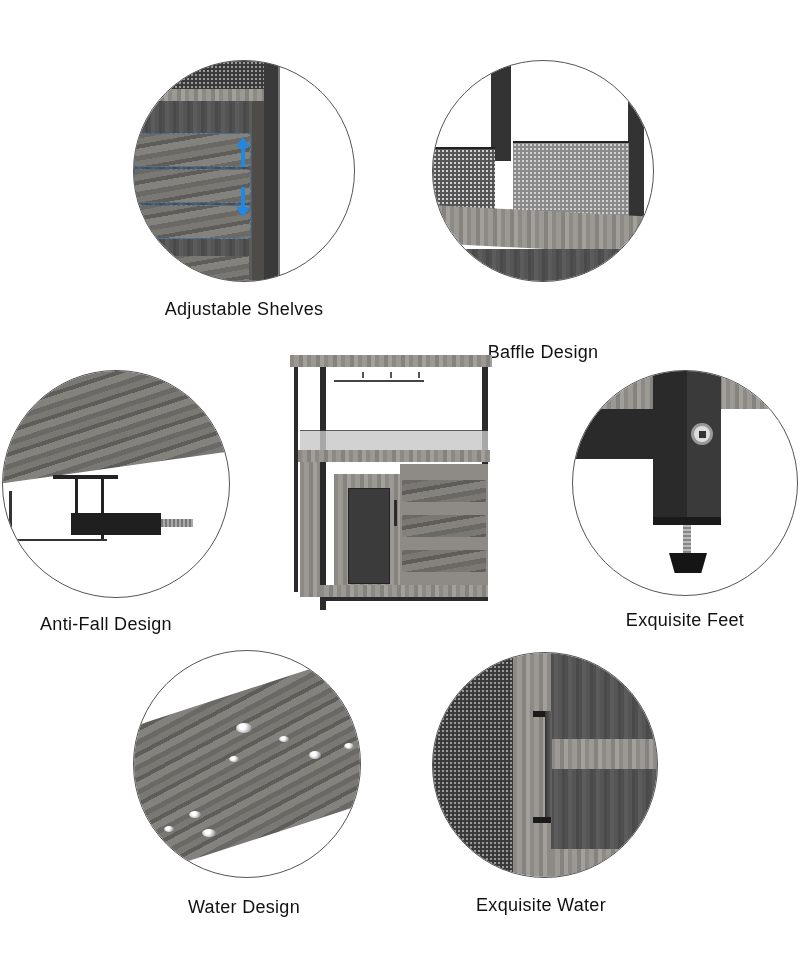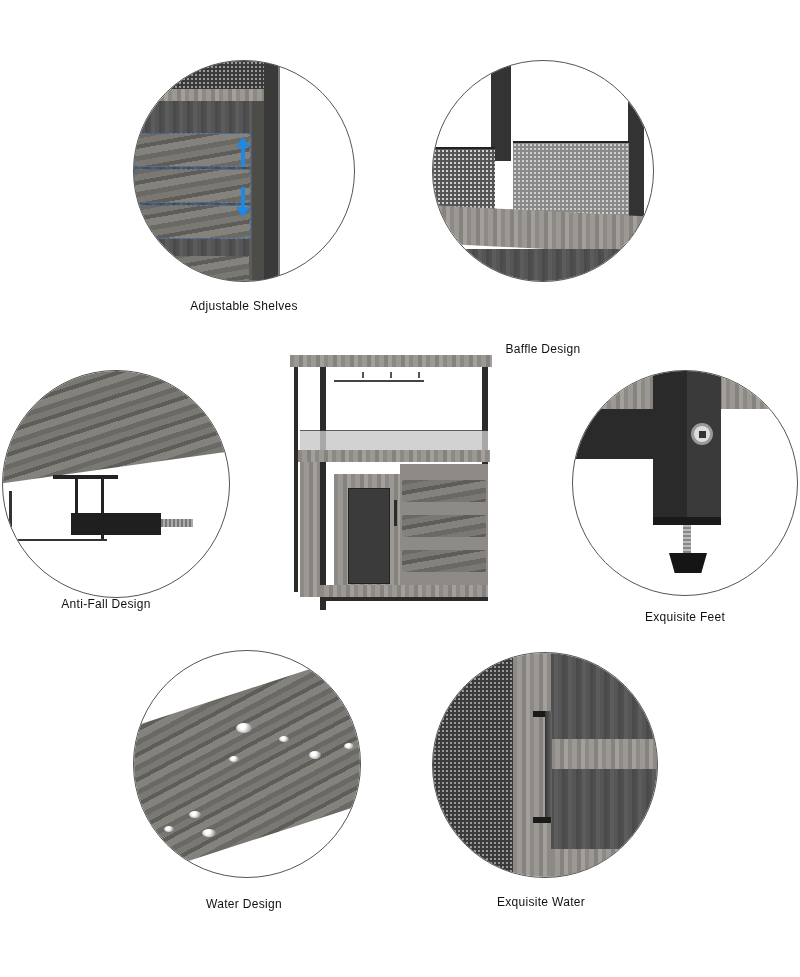--- a/index.html
+++ b/index.html
@@ -1,18 +1,18 @@
 <!DOCTYPE html>
 <html><head>
 <meta charset="utf-8">
 <style>
   html,body{margin:0;padding:0;background:#fff;}
   body{width:800px;height:977px;position:relative;overflow:hidden;font-family:"Liberation Sans",sans-serif;}
   .circle{position:absolute;border-radius:50%;overflow:hidden;border:1.5px solid #555;background:#fff;box-sizing:border-box;}
-  .label{position:absolute;font-size:12px;color:#111;text-align:center;letter-spacing:0.3px;white-space:nowrap;}
+  .label{position:absolute;font-size:18px;color:#111;text-align:center;letter-spacing:0.3px;white-space:nowrap;}
   .abs{position:absolute;}
   .wood-dark{background:repeating-linear-gradient(90deg,#4f4f4f 0 3px,#5c5c5c 3px 7px,#555 7px 11px,#4a4a4a 11px 14px);}
   .wood-light{background:repeating-linear-gradient(90deg,#8d8a85 0 4px,#9c9994 4px 9px,#86837e 9px 13px,#a3a09b 13px 17px);}
   .wood-grey{background:repeating-linear-gradient(170deg,#6b6965 0 5px,#7a7873 5px 11px,#5f5d59 11px 15px,#84827d 15px 22px);}
   .mesh{background-color:#3a3a3a;background-image:radial-gradient(#9a9a9a 0.9px,transparent 1.1px);background-size:4px 4px;}
   .mesh-light{background-color:#555;background-image:radial-gradient(#d0d0d0 1px,transparent 1.2px);background-size:4px 4px;}
   .metal{background:#2b2b2b;}
 </style>
 </head>
 <body>
@@ -75,21 +75,21 @@
 <div class="circle" style="left:2px;top:370px;width:228px;height:228px;">
   <div class="abs wood-grey" style="left:-20px;top:-10px;width:280px;height:125px;transform:rotate(-8deg);transform-origin:left bottom;"></div>
   <div class="abs" style="left:50px;top:104px;width:65px;height:4px;background:#222;"></div>
   <div class="abs" style="left:72px;top:108px;width:3px;height:55px;background:#222;"></div>
   <div class="abs" style="left:98px;top:108px;width:3px;height:62px;background:#222;"></div>
   <div class="abs" style="left:68px;top:142px;width:90px;height:22px;background:#1f1f1f;"></div>
   <div class="abs" style="left:158px;top:148px;width:32px;height:8px;background:repeating-linear-gradient(90deg,#777 0 2px,#aaa 2px 4px);"></div>
   <div class="abs" style="left:0;top:168px;width:104px;height:2px;background:#333;"></div>
   <div class="abs" style="left:6px;top:120px;width:3px;height:50px;background:#333;"></div>
 </div>
-<div class="label" style="left:0;top:597px;width:212px;">Anti-Fall Design</div>
+<div class="label" style="left:0;top:614px;width:212px;">Anti-Fall Design</div>
 
 <div class="circle" style="left:572px;top:370px;width:226px;height:226px;">
   <div class="abs wood-light" style="left:0;top:0;width:226px;height:38px;"></div>
   <div class="abs metal" style="left:0;top:38px;width:110px;height:50px;background:#2a2a2a;"></div>
   <div class="abs metal" style="left:80px;top:0;width:68px;height:148px;background:linear-gradient(90deg,#2a2a2a 0 50%,#3a3a3a 50%);"></div>
   <div class="abs" style="left:118px;top:52px;width:22px;height:22px;border-radius:50%;background:#ddd;border:3px solid #999;box-sizing:border-box;">
     <div style="position:absolute;left:5px;top:5px;width:7px;height:7px;background:#333;"></div>
   </div>
   <div class="abs" style="left:80px;top:146px;width:68px;height:8px;background:#1a1a1a;"></div>
   <div class="abs" style="left:110px;top:154px;width:8px;height:28px;background:repeating-linear-gradient(0deg,#888 0 2px,#bbb 2px 4px);"></div>

